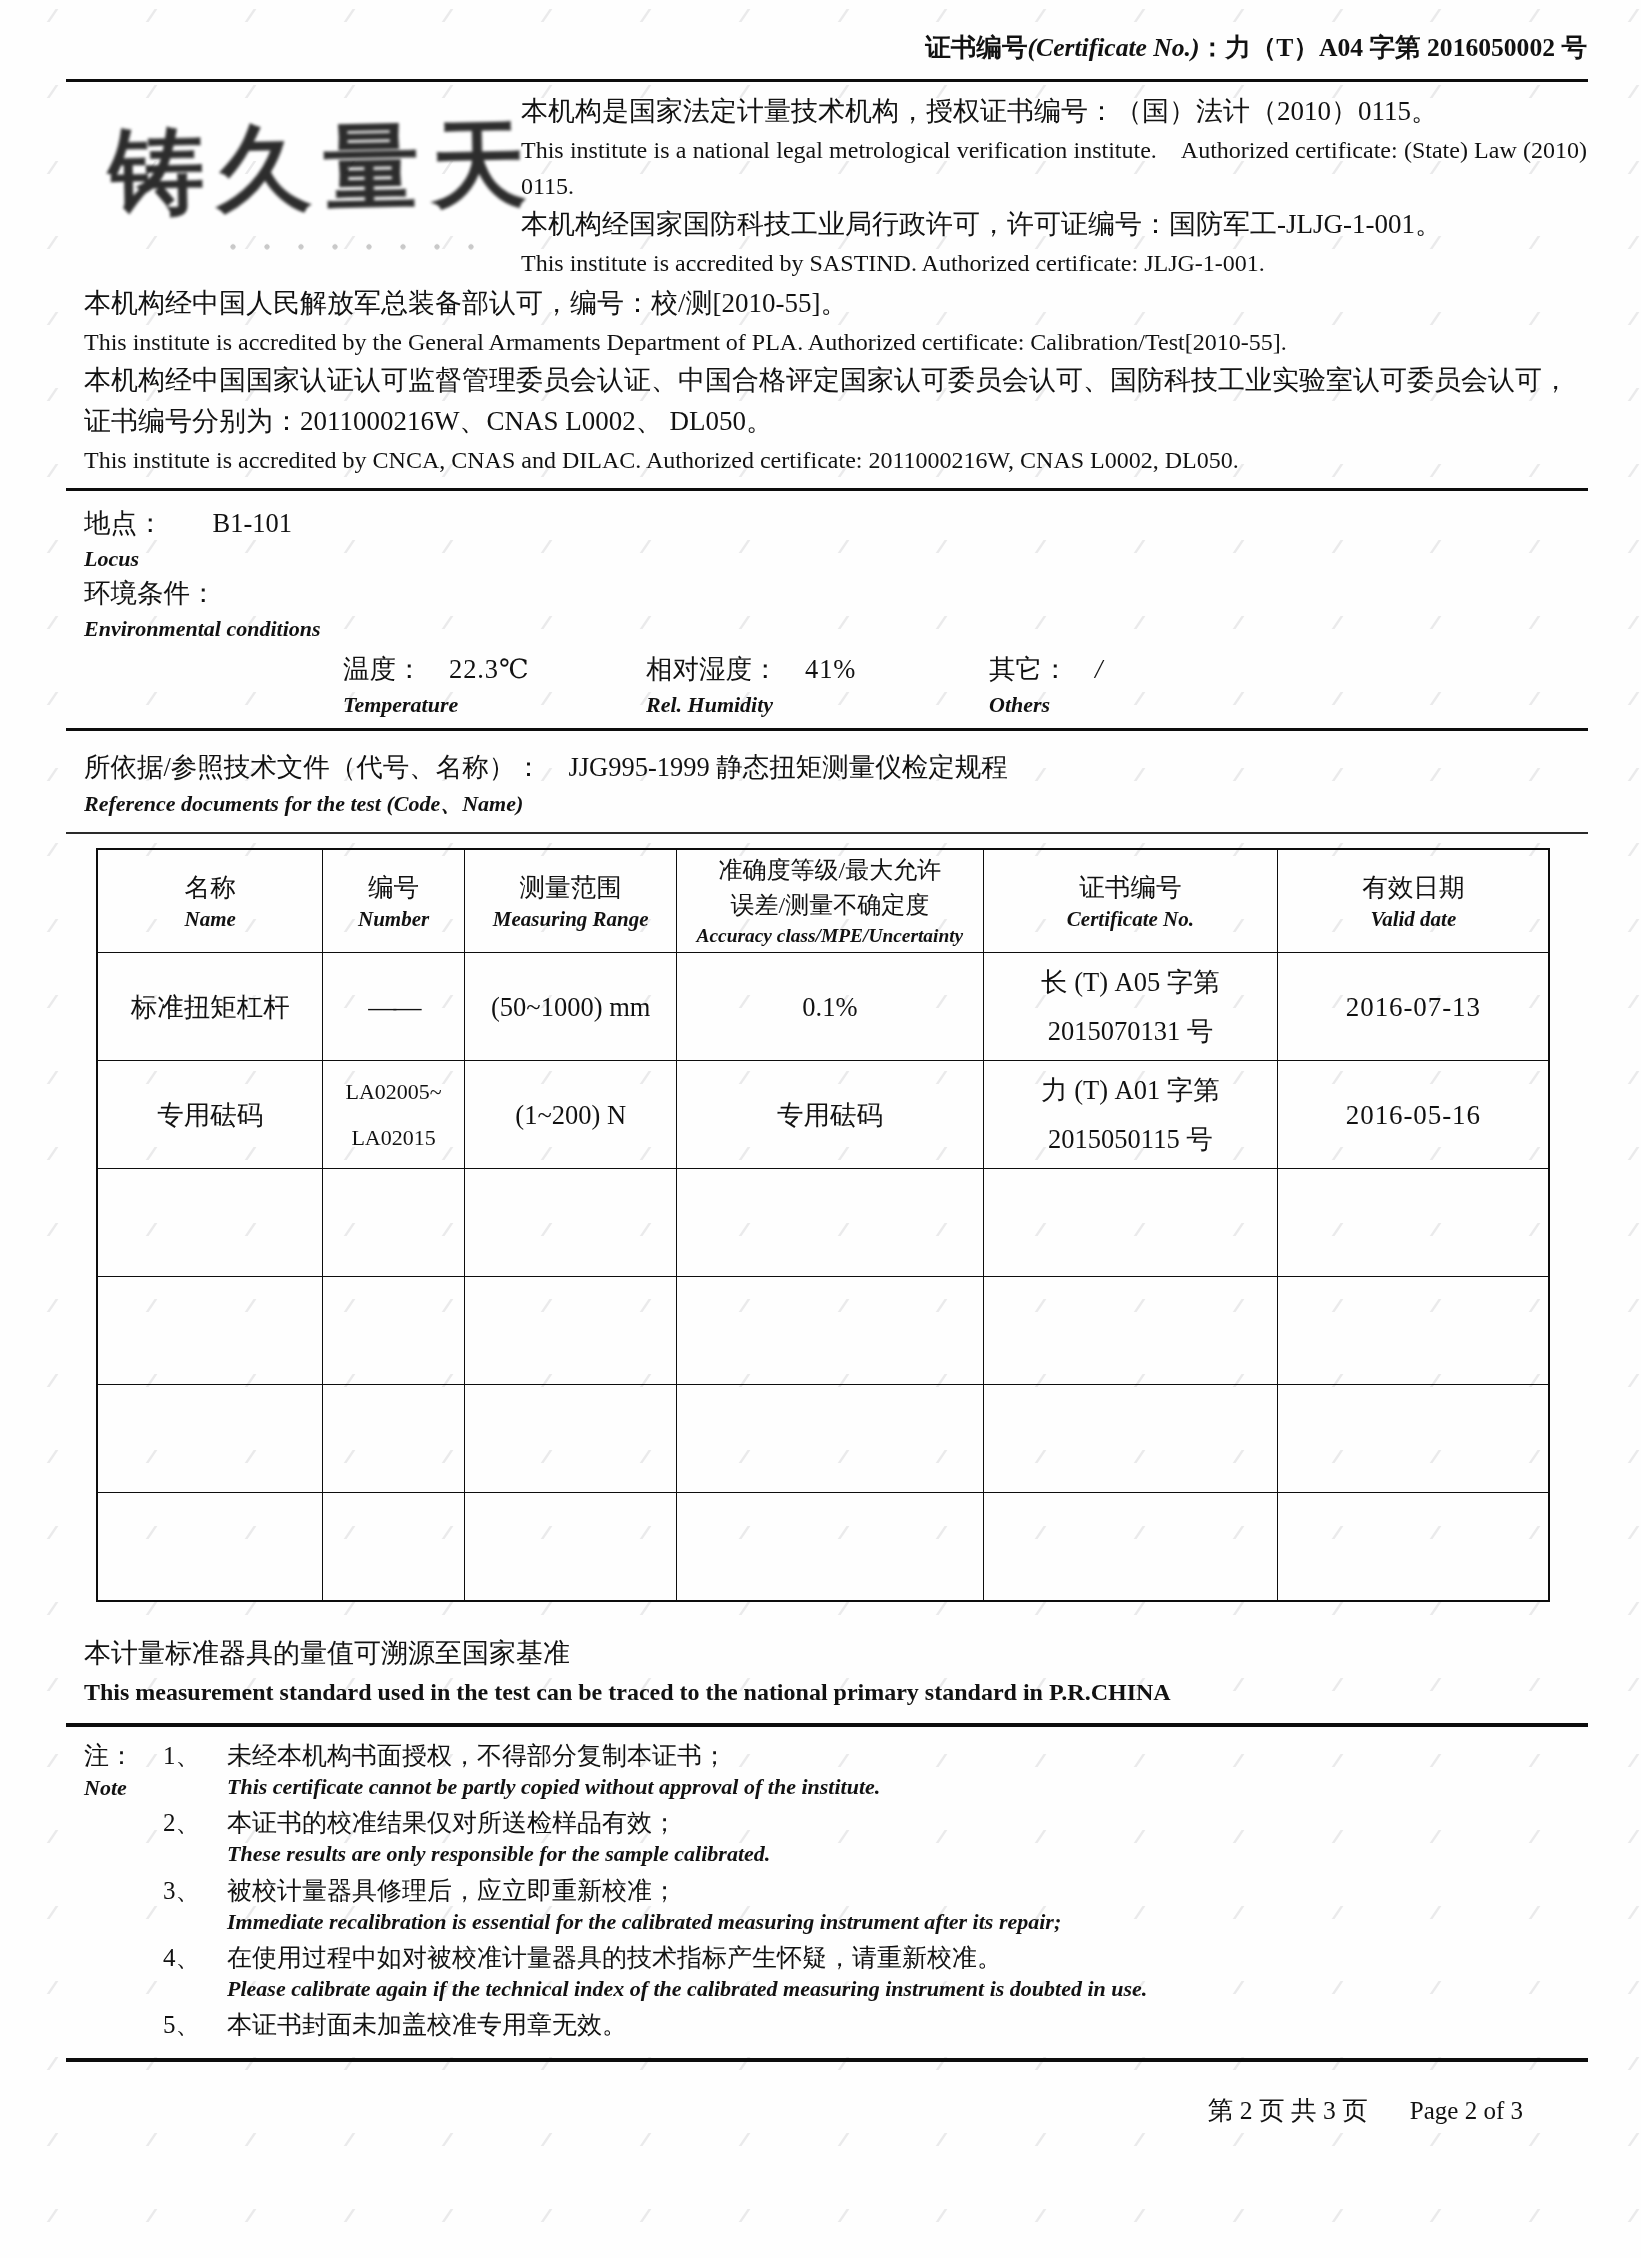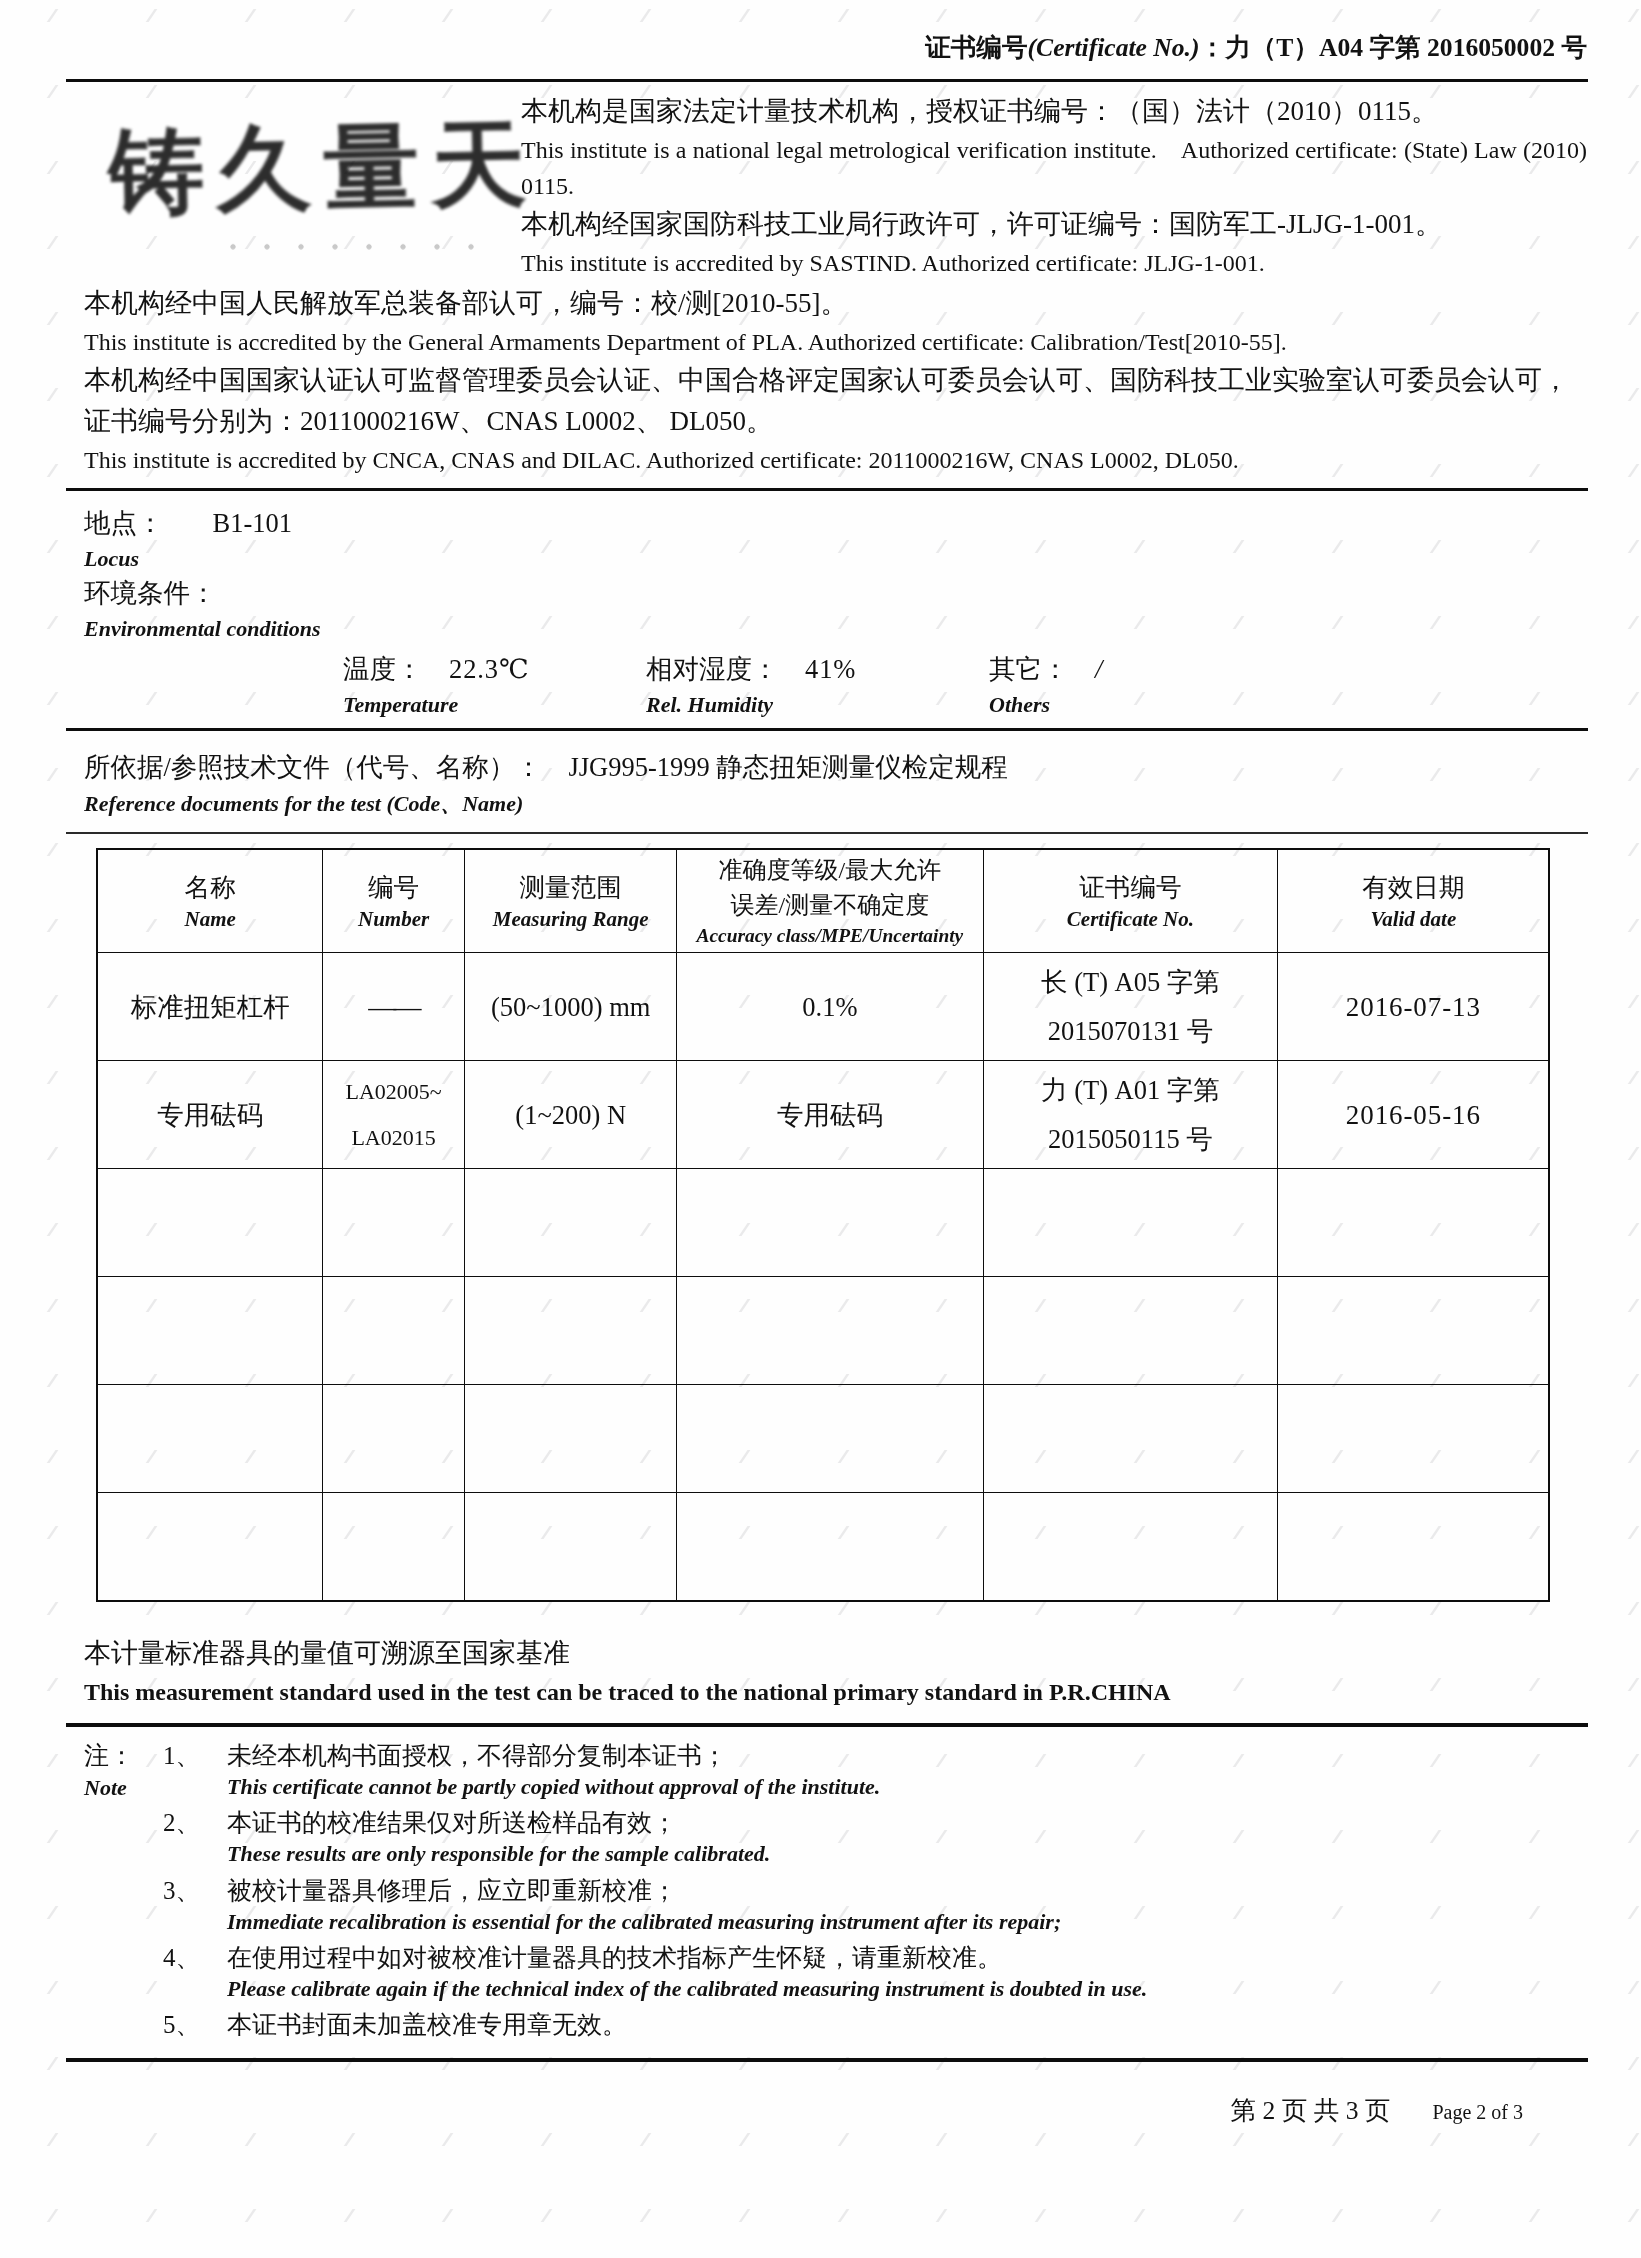--- a/index.html
+++ b/index.html
@@ -83,21 +83,21 @@
   .note-lab-zh { font-size:25px; line-height:34px; }
   .note-lab-en { font-size:22px; line-height:30px; font-weight:bold; font-style:italic; }
   .note-num { font-size:25px; line-height:34px; }
   .note-item-zh { font-size:25px; line-height:34px; }
   .note-item-en { font-size:22px; line-height:28px; font-weight:bold; font-style:italic; margin-bottom:5.3px; }
   .note-cellgap { height:3.5px; }
 
   
   .sep-4 { margin-top:16px; }
   .footer { margin-top:30px; text-align:right; padding-right:64px; font-size:25.6px; line-height:37px; }
-  .footer .pg-en { margin-left:42px; font-size:20px;margin-top:36px; }
+  .footer .pg-en { margin-left:42px; font-size:25px;margin-top:36px; }
 </style>
 </head>
 <body>
 
 <div class="page">
   <div class="watermark">
       <i style="left:51px;top:8.8px"></i>
       <i style="left:150px;top:8.8px"></i>
       <i style="left:249px;top:8.8px"></i>
       <i style="left:348px;top:8.8px"></i>

